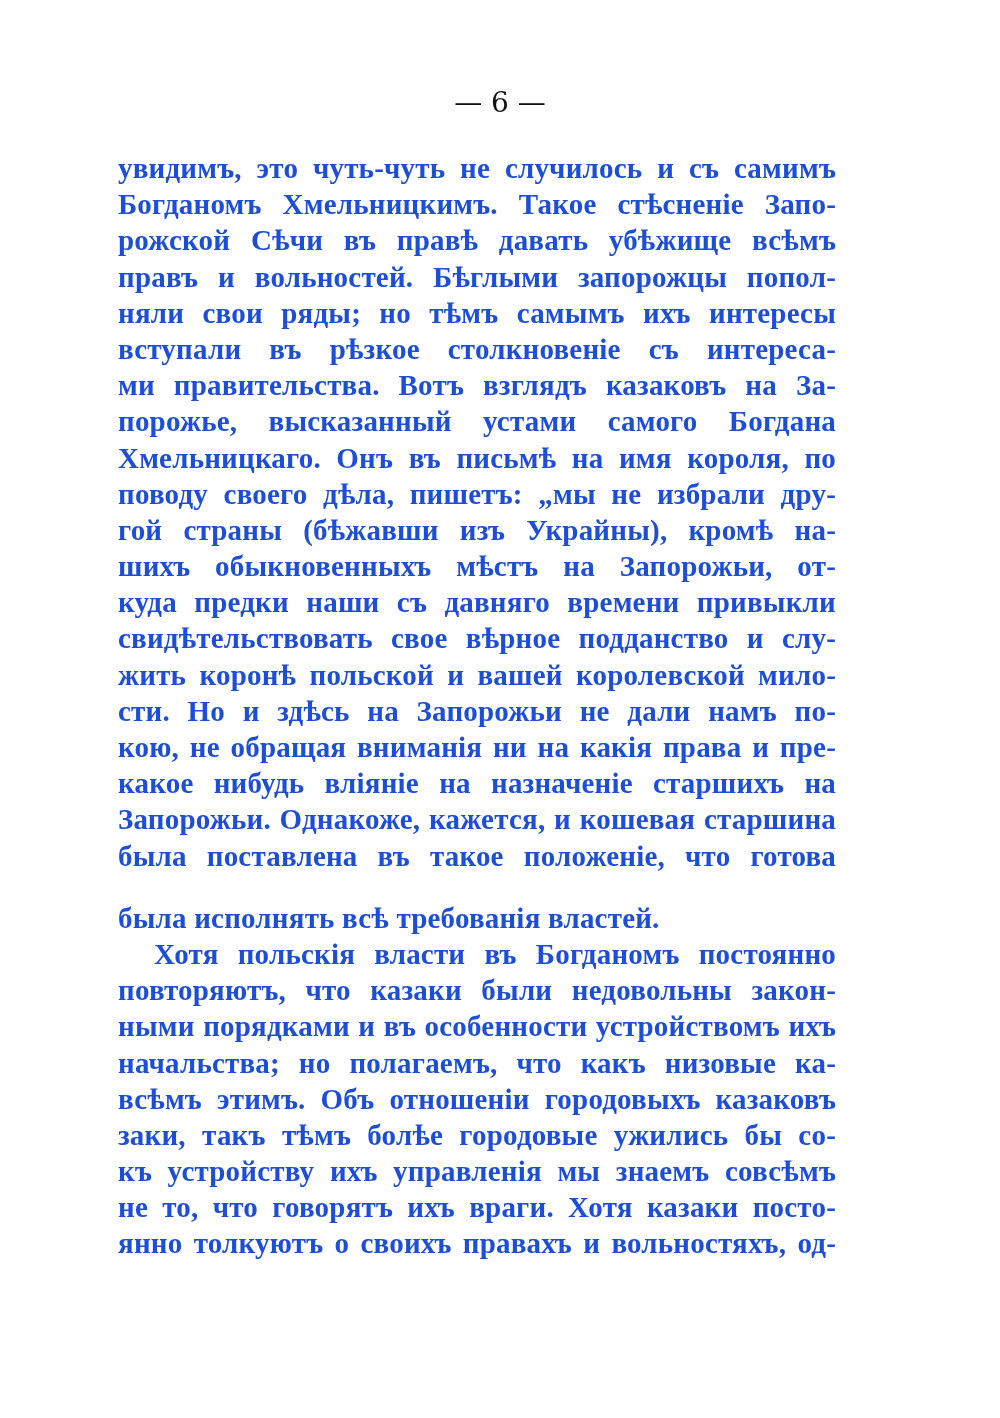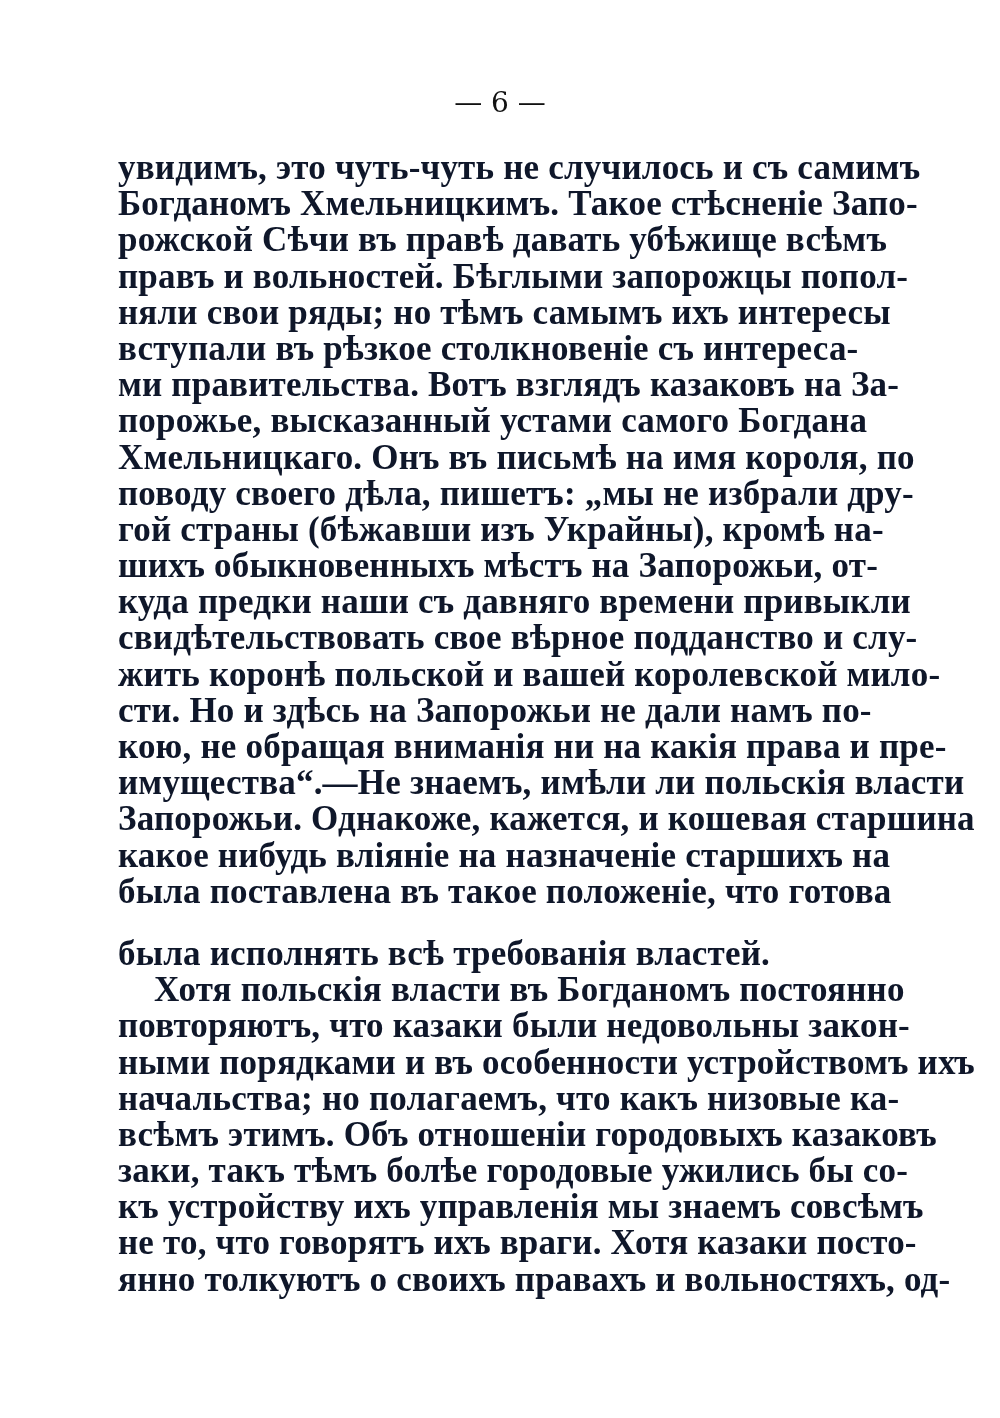--- a/index.html
+++ b/index.html
@@ -5,21 +5,21 @@
   html, body { margin:0; padding:0; background:#ffffff; }
   body { width:1000px; height:1418px; position:relative; overflow:hidden; }
   .page-number {
     position:absolute; left:0; width:1000px; top:86px;
     text-align:center;
     font-family:"DejaVu Serif", serif; font-size:28px; color:#111;
   }
   .text-block {
     position:absolute; left:118px; width:718px; top:150px;
     font-family:"Liberation Serif", serif;
-    font-size:35px; line-height:36.2px; color:#0f172a;
+    font-size:29px; line-height:36.2px; color:#1d4ed8;
     font-weight:bold;
     letter-spacing:0.2px;
   }
   .line {
     display:block; white-space:nowrap;
     text-align:justify; text-align-last:justify;
     height:36.2px;
   }
   .line.last { text-align-last:left;margin-top:26px; }
   .line.indent { padding-left:36px; }
@@ -40,23 +40,22 @@
     <span class="line">порожье, высказанный устами самого Богдана</span>
     <span class="line">Хмельницкаго. Онъ въ письмѣ на имя короля, по</span>
     <span class="line">поводу своего дѣла, пишетъ: „мы не избрали дру-</span>
     <span class="line">гой страны (бѣжавши изъ Украйны), кромѣ на-</span>
     <span class="line">шихъ обыкновенныхъ мѣстъ на Запорожьи, от-</span>
     <span class="line">куда предки наши съ давняго времени привыкли</span>
     <span class="line">свидѣтельствовать свое вѣрное подданство и слу-</span>
     <span class="line">жить коронѣ польской и вашей королевской мило-</span>
     <span class="line">сти. Но и здѣсь на Запорожьи не дали намъ по-</span>
     <span class="line">кою, не обращая вниманія ни на какія права и пре-</span>
-    <span class="line">имущества“.—Не знаемъ, имѣли ли польскія власти</span>
+    <span class="line">какое нибудь вліяніе на назначеніе старшихъ на</span>
     <span class="line">Запорожьи. Однакоже, кажется, и кошевая старшина</span>
-    <span class="line">какое нибудь вліяніе на назначеніе старшихъ на</span>
     <span class="line">была поставлена въ такое положеніе, что готова</span>
     <span class="line last">была исполнять всѣ требованія властей.</span>
     <span class="line indent">Хотя польскія власти въ Богданомъ постоянно</span>
     <span class="line">повторяютъ, что казаки были недовольны закон-</span>
     <span class="line">ными порядками и въ особенности устройствомъ ихъ</span>
     <span class="line">начальства; но полагаемъ, что какъ низовые ка-</span>
     <span class="line">всѣмъ этимъ. Объ отношеніи городовыхъ казаковъ</span>
     <span class="line">заки, такъ тѣмъ болѣе городовые ужились бы со-</span>
     <span class="line">къ устройству ихъ управленія мы знаемъ совсѣмъ</span>
     <span class="line">не то, что говорятъ ихъ враги. Хотя казаки посто-</span>

